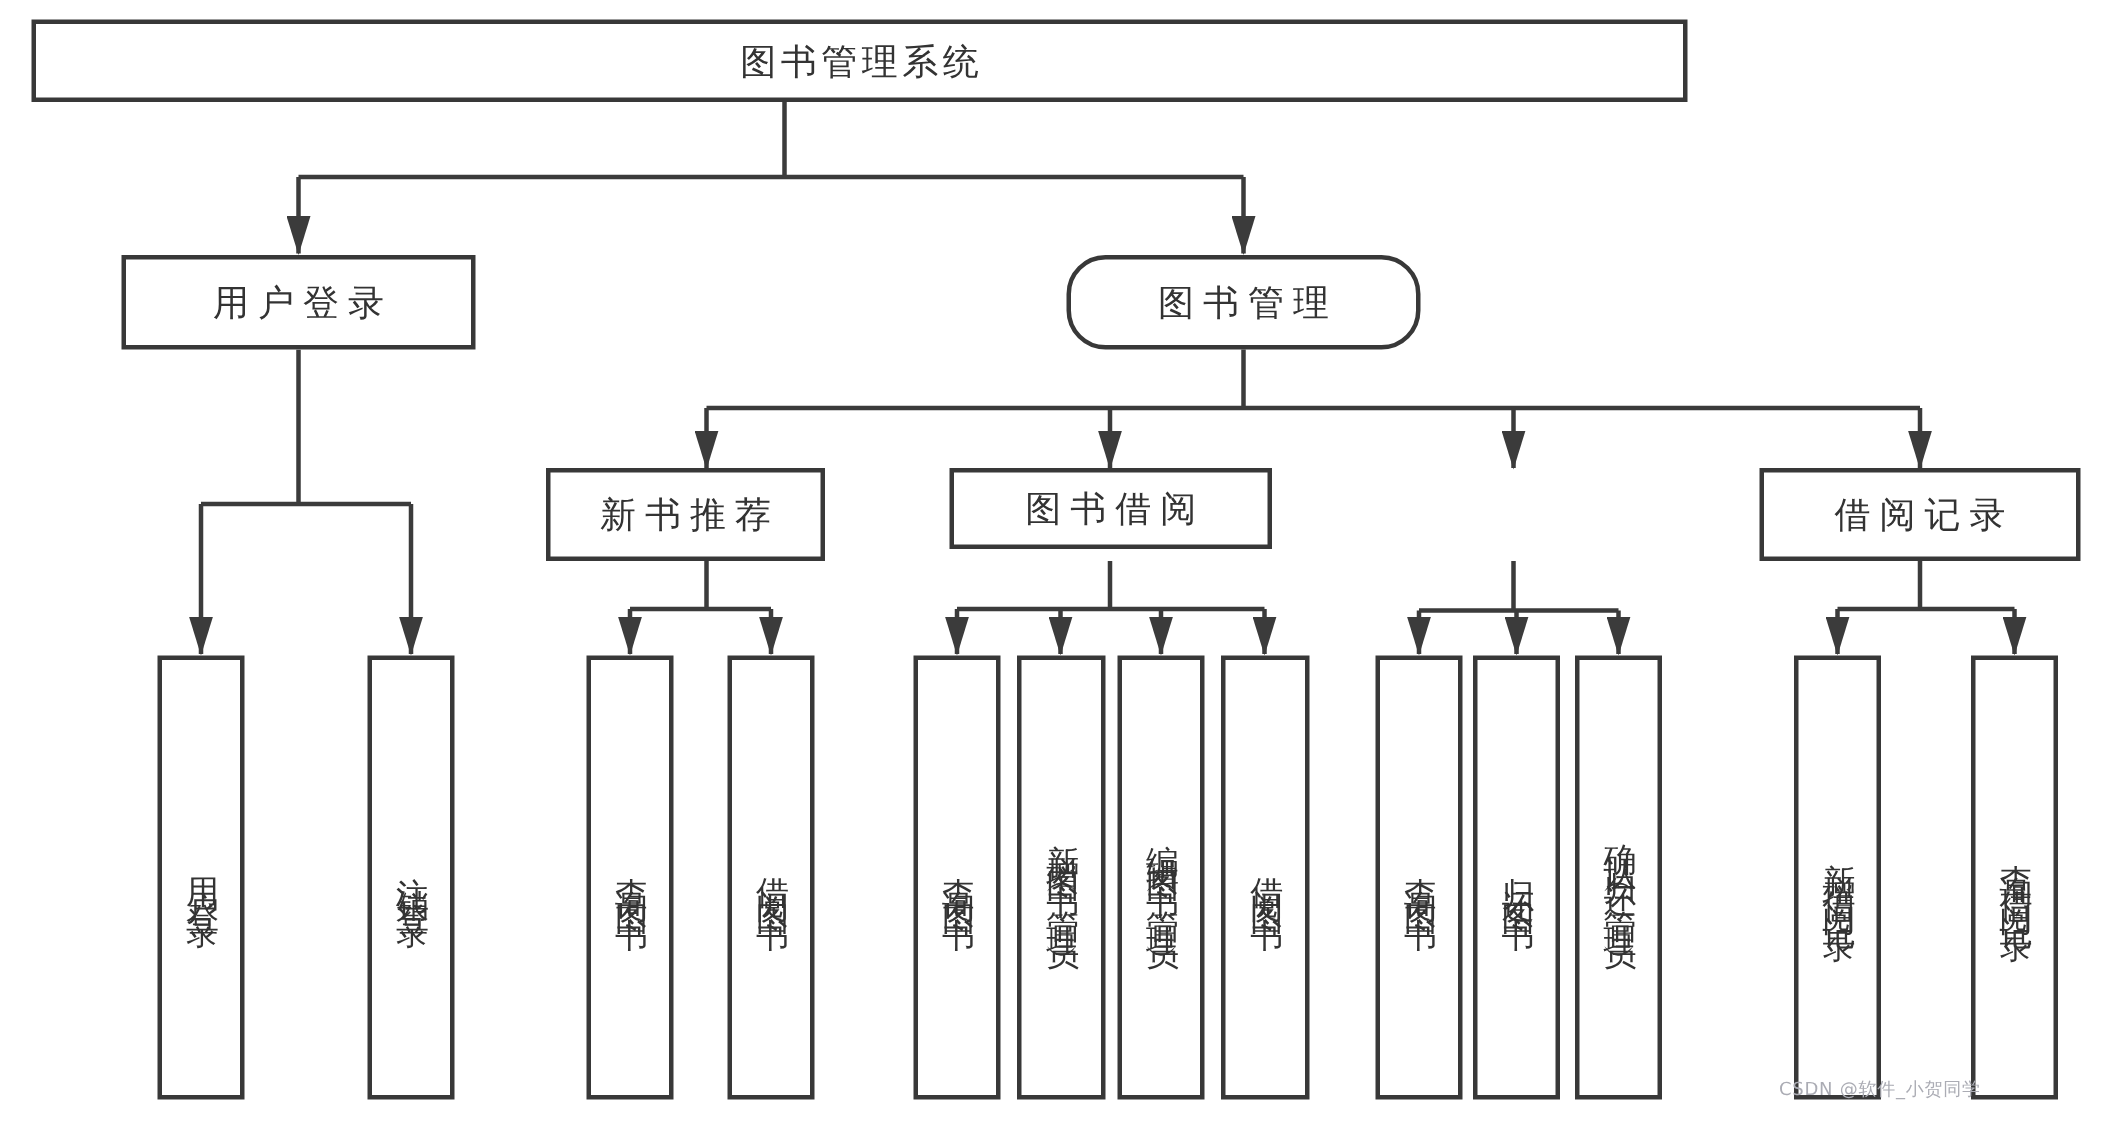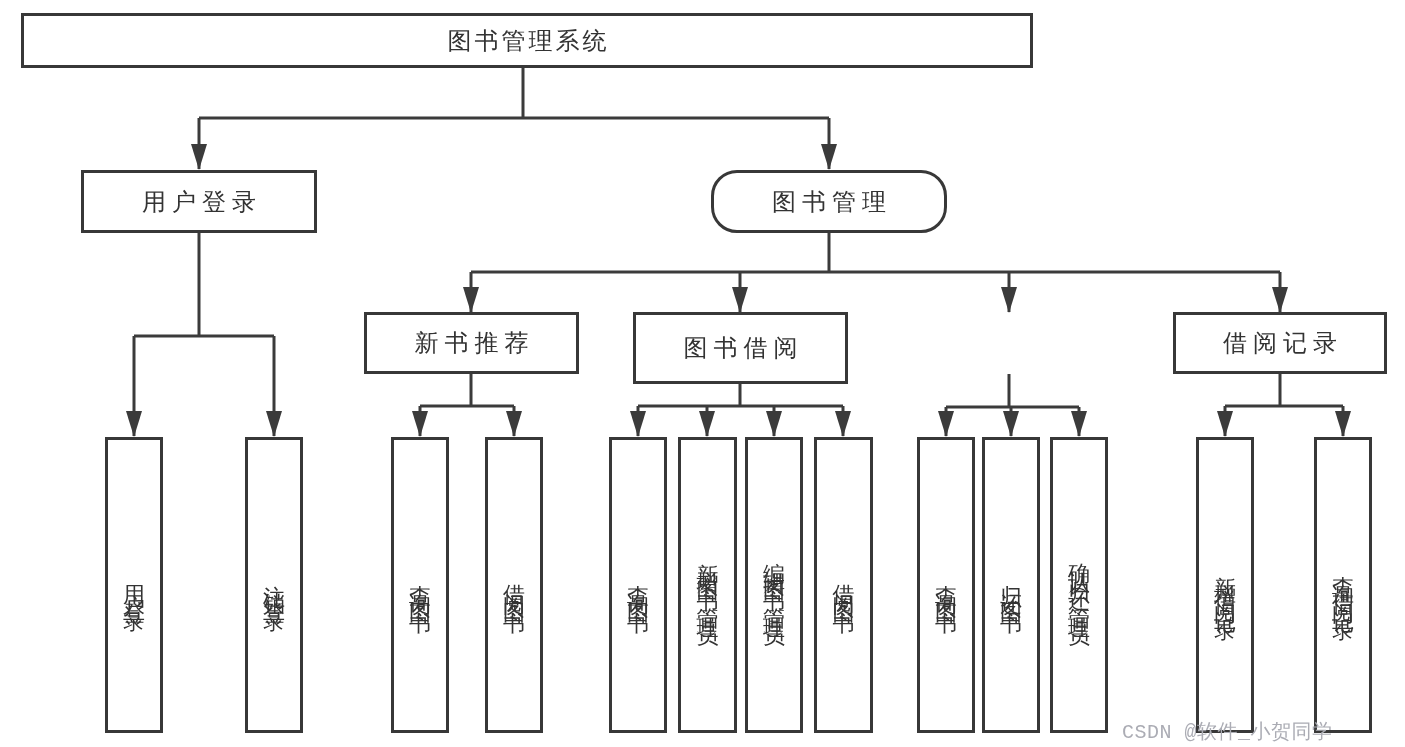--- a/index.html
+++ b/index.html
@@ -42,27 +42,26 @@
   .leaf span {
     writing-mode: vertical-rl;
     text-orientation: mixed;
     font-size: 22px;
     letter-spacing: 9px;
     color: #333333;
     line-height: 1;
   }
   .watermark {
     position: absolute;
-    left: 1122px;
+    left: 1186px;
     top: 718px;
-    font-size: 20px;
+    font-size: 12px;
     color: #abacb4;
     letter-spacing: 0.5px;
     white-space: nowrap;
-    font-family: Liberation Mono, monospace;
   }
 </style>
 </head>
 <body>
 
 <div class="canvas">
 
   <svg class="connectors" width="1405" height="747" viewBox="0 0 1405 747" aria-hidden="true">
     <defs>
       <marker id="arr" markerUnits="userSpaceOnUse" markerWidth="26" markerHeight="16" refX="25" refY="8" orient="auto">
@@ -95,35 +94,35 @@
       <line class="ln" x1="774" y1="406" x2="774" y2="436" marker-end="url(#arr)"></line>
       <line class="ln" x1="843" y1="406" x2="843" y2="436" marker-end="url(#arr)"></line>
       <line class="ln" x1="946" y1="407" x2="946" y2="436" marker-end="url(#arr)"></line>
       <line class="ln" x1="1011" y1="407" x2="1011" y2="436" marker-end="url(#arr)"></line>
       <line class="ln" x1="1079" y1="407" x2="1079" y2="436" marker-end="url(#arr)"></line>
       <line class="ln" x1="1225" y1="406" x2="1225" y2="436" marker-end="url(#arr)"></line>
       <line class="ln" x1="1343" y1="406" x2="1343" y2="436" marker-end="url(#arr)"></line>
     </g>
   </svg>
 
-  <div class="box hbox root-box" style="left:21px;top:13px;width:1012px;height:55px;">
+  <div class="box hbox root-box" style="left:21px;top:13px;width:1104px;height:55px;">
     <span>图书管理系统</span>
   </div>
 
   <div class="box hbox" style="left:81px;top:170px;width:236px;height:63px;">
     <span>用户登录</span>
   </div>
   <div class="box hbox" style="left:711px;top:170px;width:236px;height:63px;border-radius:26px;">
     <span>图书管理</span>
   </div>
 
-  <div class="box hbox" style="left:364px;top:312px;width:215px;height:62px;">
+  <div class="box hbox" style="left:364px;top:312px;width:186px;height:62px;">
     <span>新书推荐</span>
   </div>
-  <div class="box hbox" style="left:633px;top:312px;width:215px;height:72px;">
+  <div class="box hbox" style="left:633px;top:312px;width:215px;height:54px;">
     <span>图书借阅</span>
   </div>
   <div class="box hbox" style="left:1173px;top:312px;width:214px;height:62px;">
     <span>借阅记录</span>
   </div>
 
   <div class="box leaf" style="left:105px;top:437px;width:58px;height:296px;">
     <span>用户登录</span>
   </div>
   <div class="box leaf" style="left:245px;top:437px;width:58px;height:296px;">

